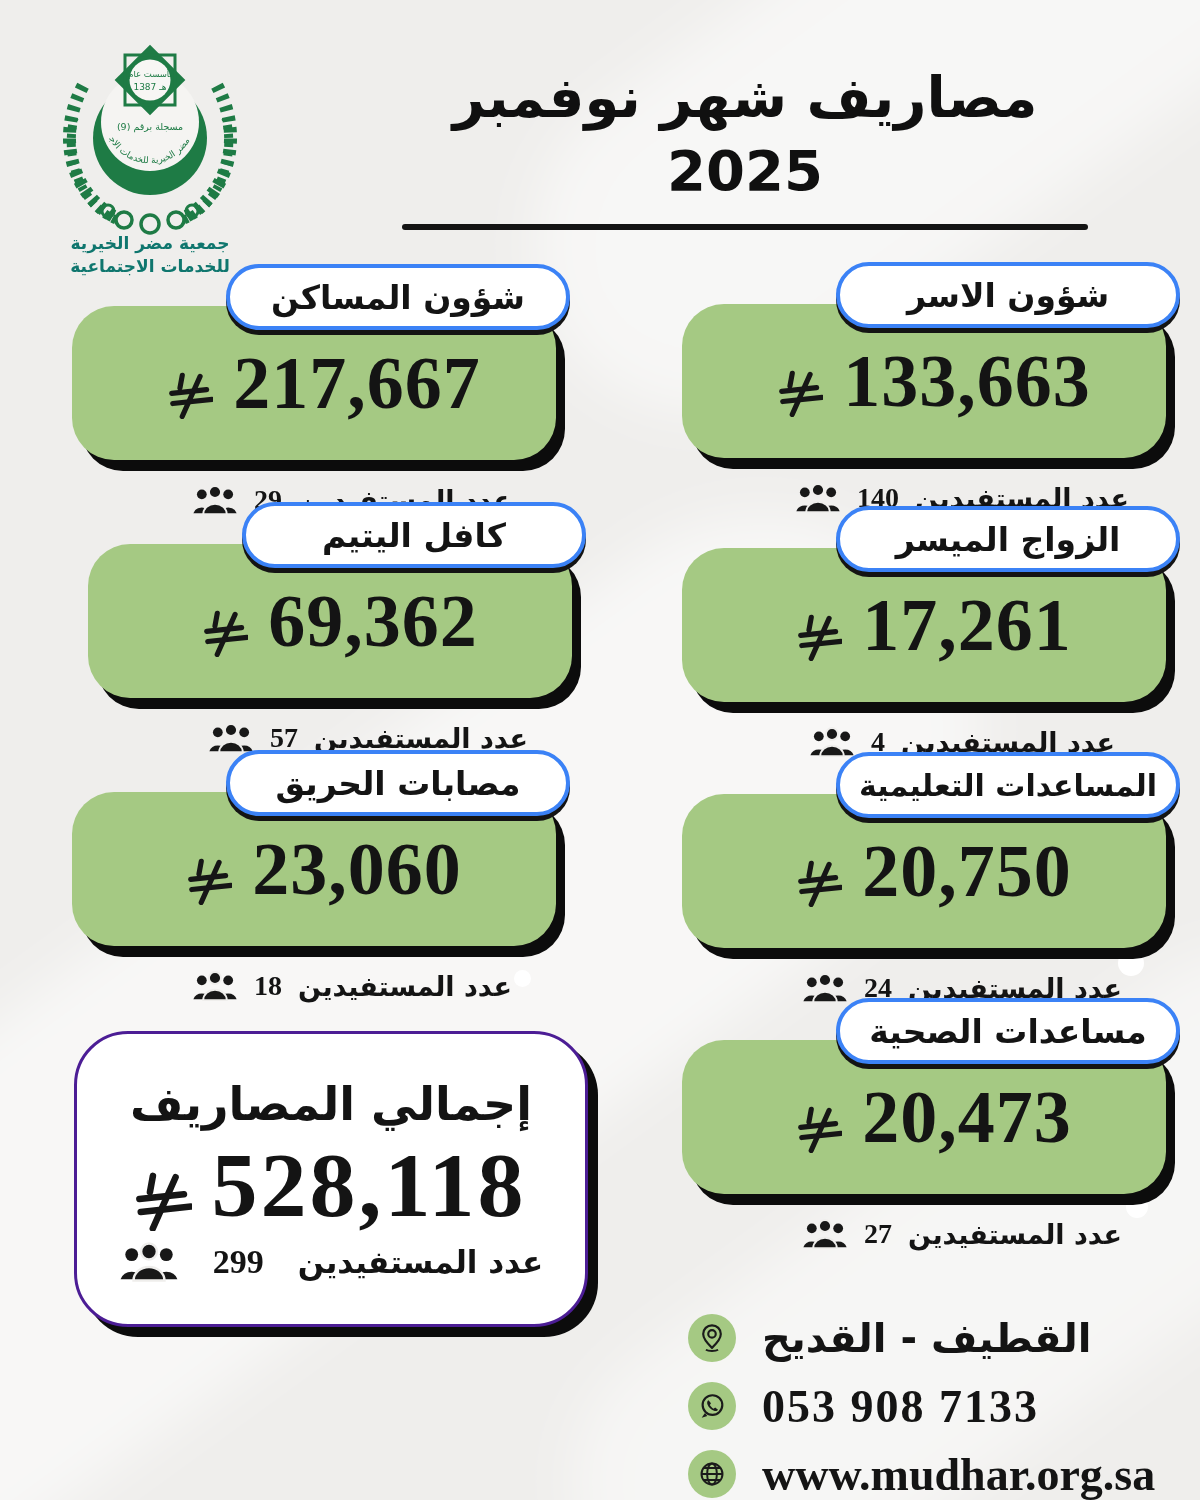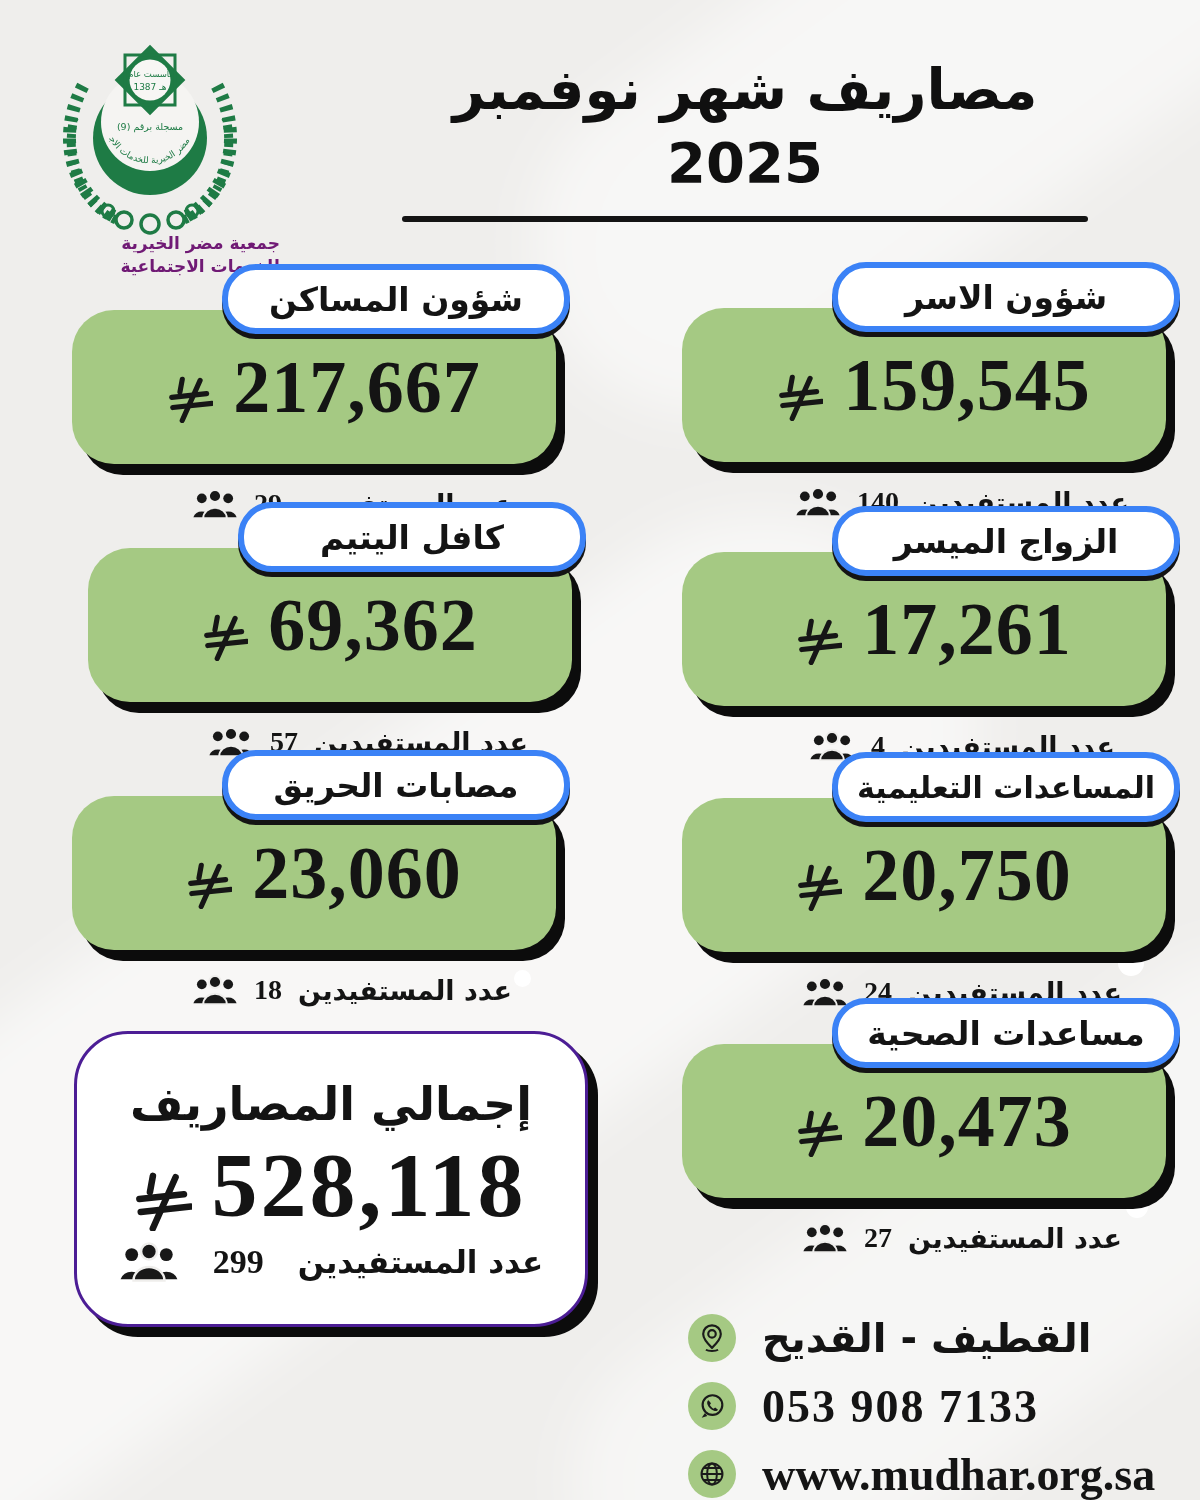--- a/index.html
+++ b/index.html
@@ -12,33 +12,33 @@
   .sw2{right:-360px;top:-150px;width:1100px;height:340px;transform:rotate(-36deg);background:rgba(255,255,255,.5);}
   .sw3{right:-260px;top:1140px;width:950px;height:300px;transform:rotate(-36deg);background:rgba(255,255,255,.45);}
   .dot{position:absolute;background:#fff;border-radius:50%;z-index:0;}
   .d1{left:1118px;top:950px;width:26px;height:26px;}
   .d2{left:514px;top:970px;width:17px;height:17px;}
   .d3{left:1126px;top:1196px;width:22px;height:22px;}
 
   .z{position:absolute;z-index:2;}
 
   
-  .logo-caption{left:40px;top:232px;width:240px;color:#701a75;
+  .logo-caption{left:30px;top:232px;width:240px;text-align:center;color:#0f766e;
     font-weight:bold;font-size:17px;line-height:1.35;direction:rtl;}
 
   
-  .title-wrap{left:400px;top:54px;width:690px;text-align:center;direction:rtl;}
+  .title-wrap{left:400px;top:62px;width:690px;text-align:center;direction:rtl;}
   .title-wrap h1{margin:0;font-size:56px;line-height:1.3;font-weight:bold;color:#101010;
     font-family:"DejaVu Sans",sans-serif;}
   .title-rule{width:686px;height:6px;background:#141414;border-radius:3px;margin:16px auto 0 auto;}
 
   
   .card{position:absolute;width:484px;z-index:2;}
   .pill{position:relative;z-index:3;width:336px;height:58px;margin-left:auto;margin-right:-14px;
-    background:#ffffff;border:6px solid #3b82f6;border-radius:34px;box-shadow:0 5px 0 #141414;
+    background:#ffffff;border:4px solid #3b82f6;border-radius:34px;box-shadow:0 5px 0 #141414;
     display:flex;align-items:center;justify-content:center;}
   .pill span{font-size:33px;font-weight:bold;direction:rtl;white-space:nowrap;}
   .pill.long span{font-size:30px;}
   .amount-box{position:relative;z-index:1;margin-top:-24px;height:154px;background:#a5c983;
     border-radius:42px;box-shadow:9px 11px 0 #0c0c0c;display:flex;align-items:center;
     justify-content:center;gap:20px;padding-left:22px;}
   .amount{font-family:"Liberation Serif",serif;font-weight:bold;font-size:74px;letter-spacing:1px;color:#141414;}
   .riyal-svg{width:44px;height:48px;transform:translateY(12px);}
   .bene{margin-top:24px;display:flex;direction:ltr;align-items:center;justify-content:center;
     gap:16px;transform:translateX(38px);}
@@ -218,21 +218,21 @@
   </div>
 
   <div class="card" style="left:682px;top:262px">
     <div class="pill">
       <span>شؤون الاسر</span>
       </div>
     <div class="amount-box">
       <svg class="riyal-svg">
           <use href="#sym-riyal"></use>
         </svg>
-      <span class="amount">159,545</span>
+      <span class="amount">133,663</span>
     </div>
     <div class="bene">
       <svg class="people-svg">
           <use href="#sym-people"></use>
         </svg>
       <span class="n">140</span>
       <span class="t">عدد المستفيدين</span>
     </div>
   </div>
 

